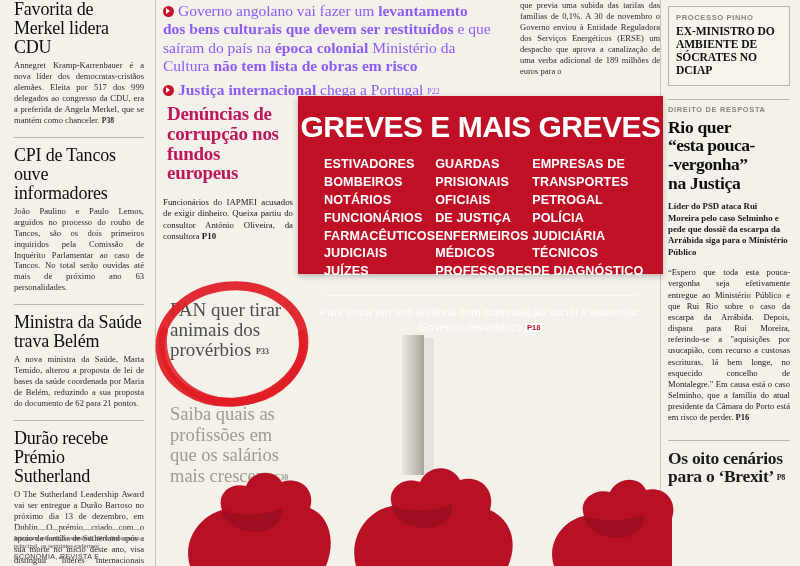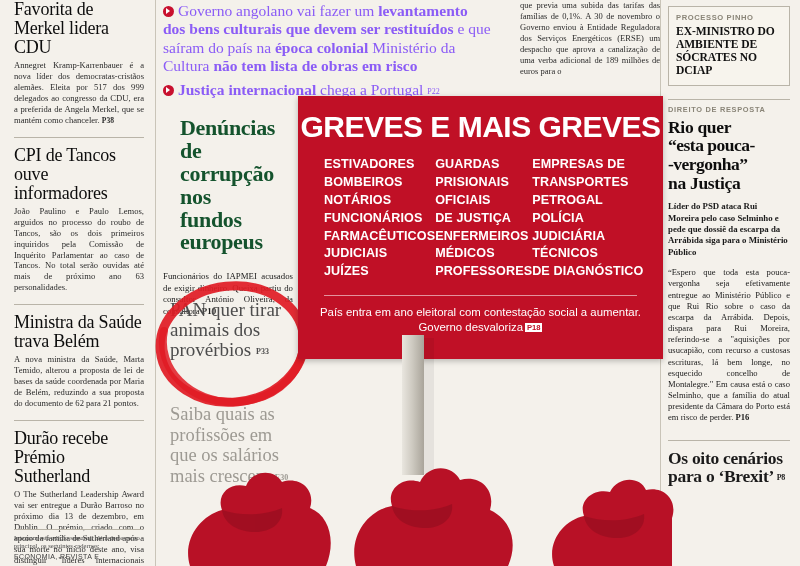--- a/index.html
+++ b/index.html
@@ -71,22 +71,22 @@
     border-left:4px solid #fff; border-top:3px solid transparent;
     border-bottom:3px solid transparent;
   }
   .lead2 { margin-top:4px; }
 
   
   .den {
     position:absolute; left:163px; top:100px; width:130px;
   }
   .den h2 {
-    margin:17px; font-size:22px; line-height:1.04; font-weight:700;
-    letter-spacing:-0.3px; color:#14532d;
+    margin:4px; font-size:19px; line-height:1.04; font-weight:700;
+    letter-spacing:-0.3px; color:#be185d;
   }
   .den p {
     margin:14px 0 0 0; font-size:8.8px; line-height:1.3; text-align:justify;
   }
   .den p .pg { font-weight:700; }
 
   .pan {
     position:absolute; left:170px; top:300px; width:118px;
     font-size:19px; line-height:1.06; color:#4d4d4d; font-weight:400;
   }
@@ -99,21 +99,21 @@
   .saiba .pg { font-size:8px; font-weight:700; vertical-align:2px; }
 
   
   .circle-annot {
     position:absolute; left:150px; top:276px; width:165px; height:137px;
     pointer-events:none;
   }
 
   
   .poster {
-    position:absolute; left:298px; top:96px; width:365px; height:263px;
+    position:absolute; left:298px; top:96px; width:365px; height:178px;
     background:#c01026;
     box-shadow:0 2px 6px rgba(0,0,0,.25);
   }
   .poster-title {
     text-align:center; color:#fff;
     font-family:"Liberation Sans", sans-serif;
     font-weight:700; font-size:30px; letter-spacing:-0.5px;
     margin:14px 0 12px 0;
   }
   .poster-cols {

